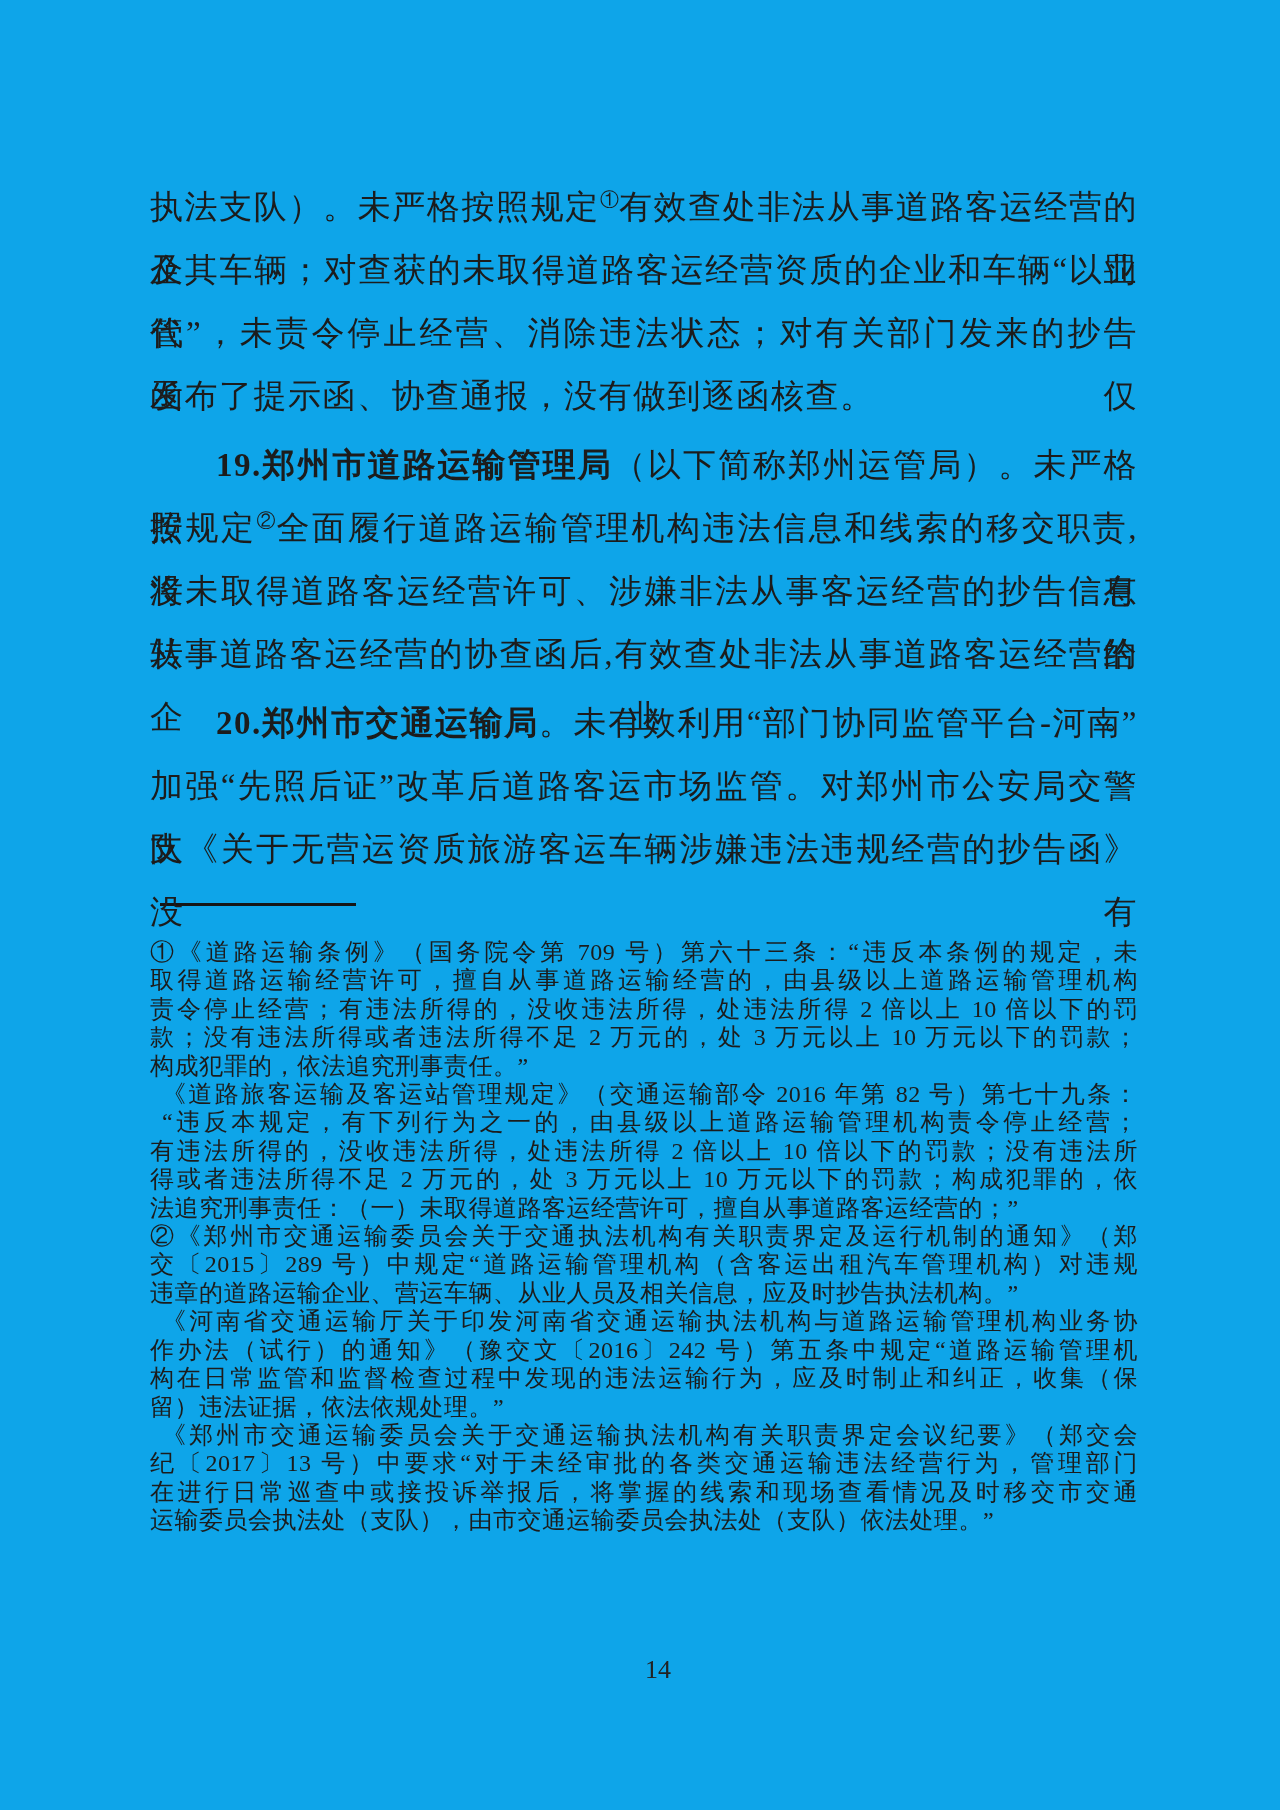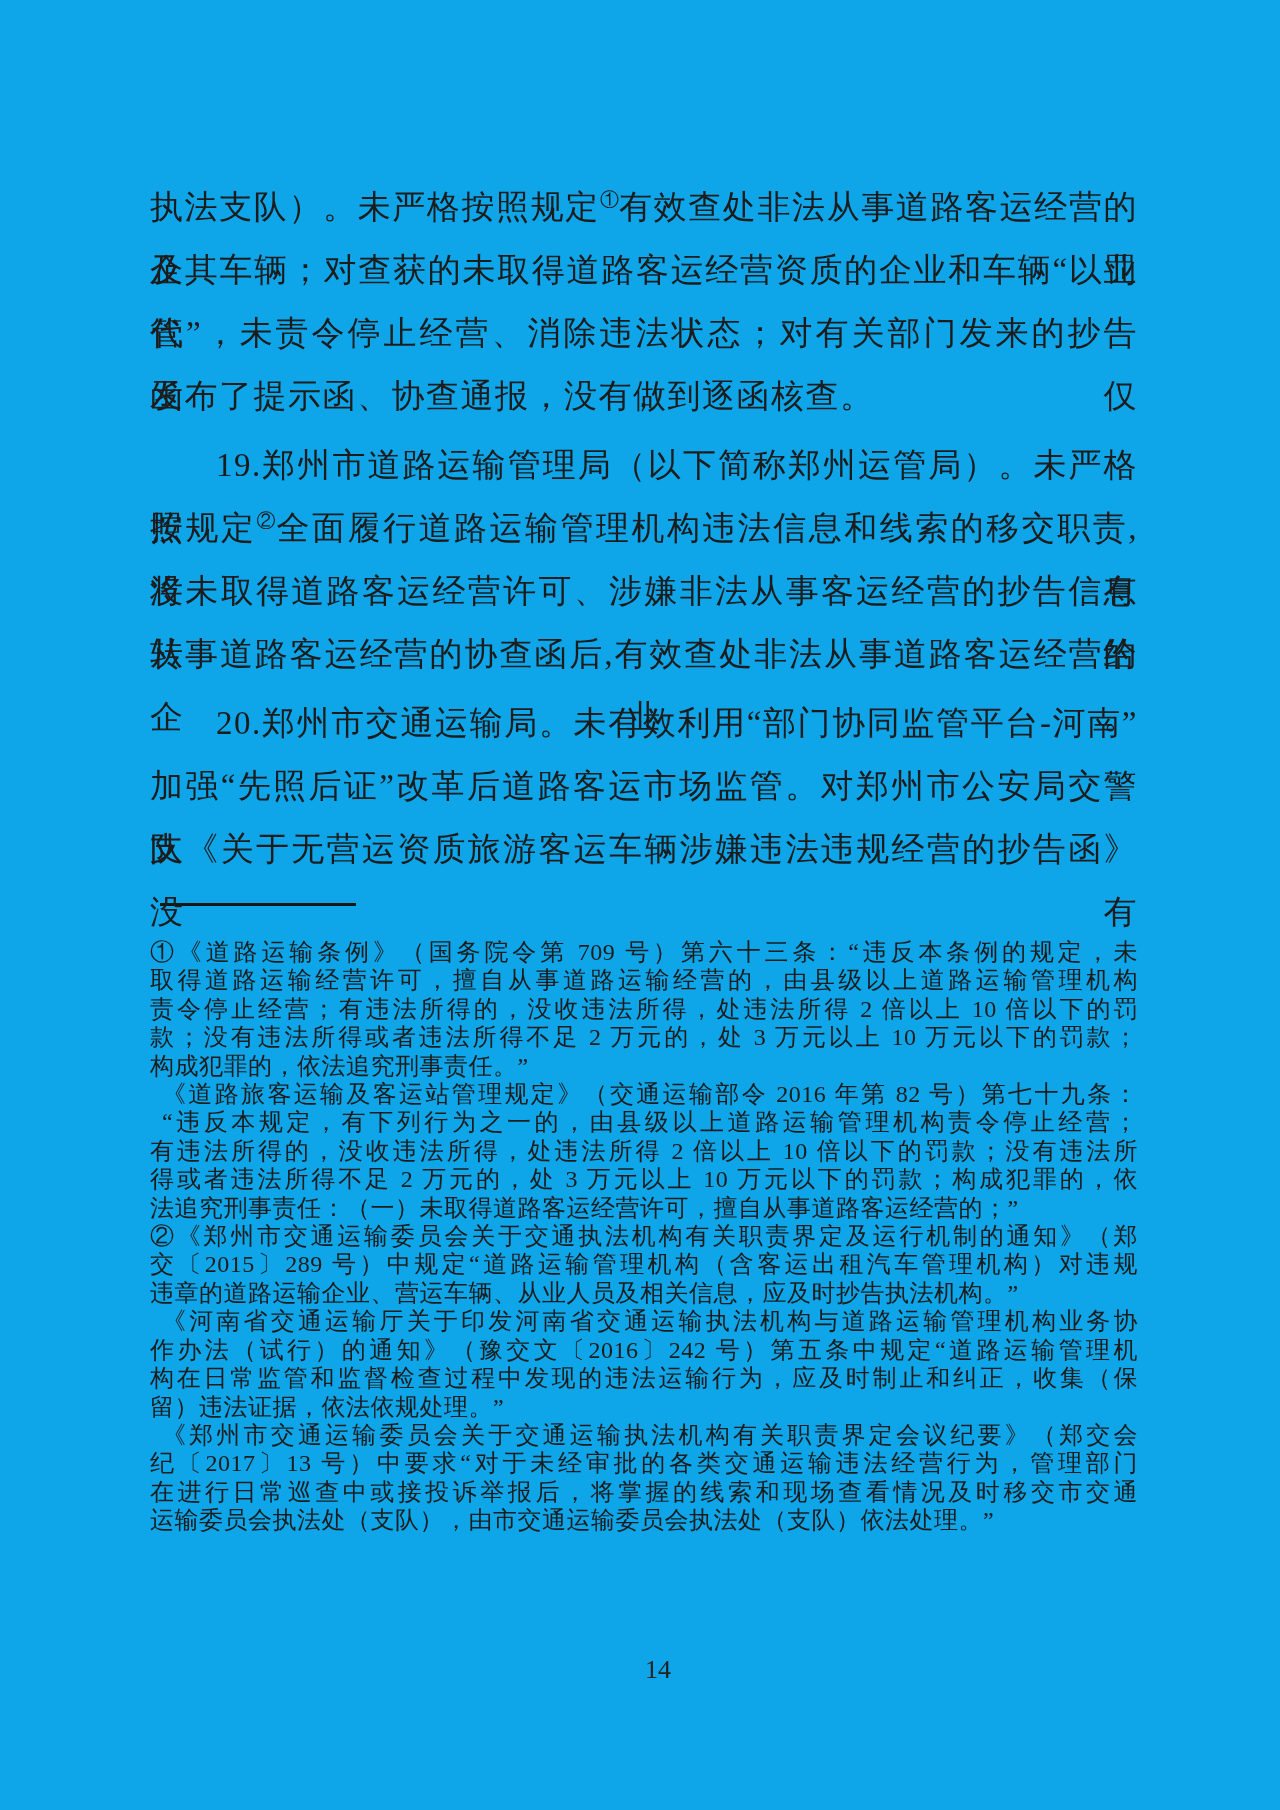--- a/index.html
+++ b/index.html
@@ -27,21 +27,21 @@
     height: 63px;
     letter-spacing: 1.5px;
     white-space: nowrap;
     text-align: justify;
     text-justify: inter-character;
     overflow: visible;
   }
   .bline.jl { white-space: normal; text-align: justify; text-align-last: justify; }
   .bline.short { white-space: normal; text-align: right; text-align-last: left; }
   .indent { text-indent: 66px; }
-  .bold { font-weight: 400; }
+  .bold { font-weight: 700; }
   sup.fnref {
     font-size: 19px;
     vertical-align: super;
     line-height: 0;
     letter-spacing: 0;
   }
   
   .fn-sep {
     margin: 22px 0 14px 10px;
     width: 196px;

